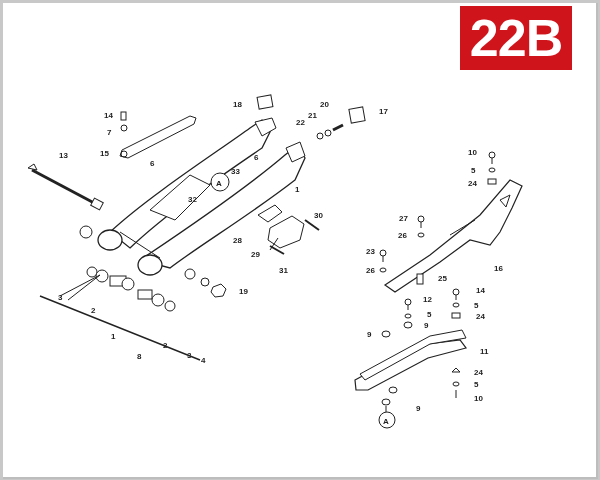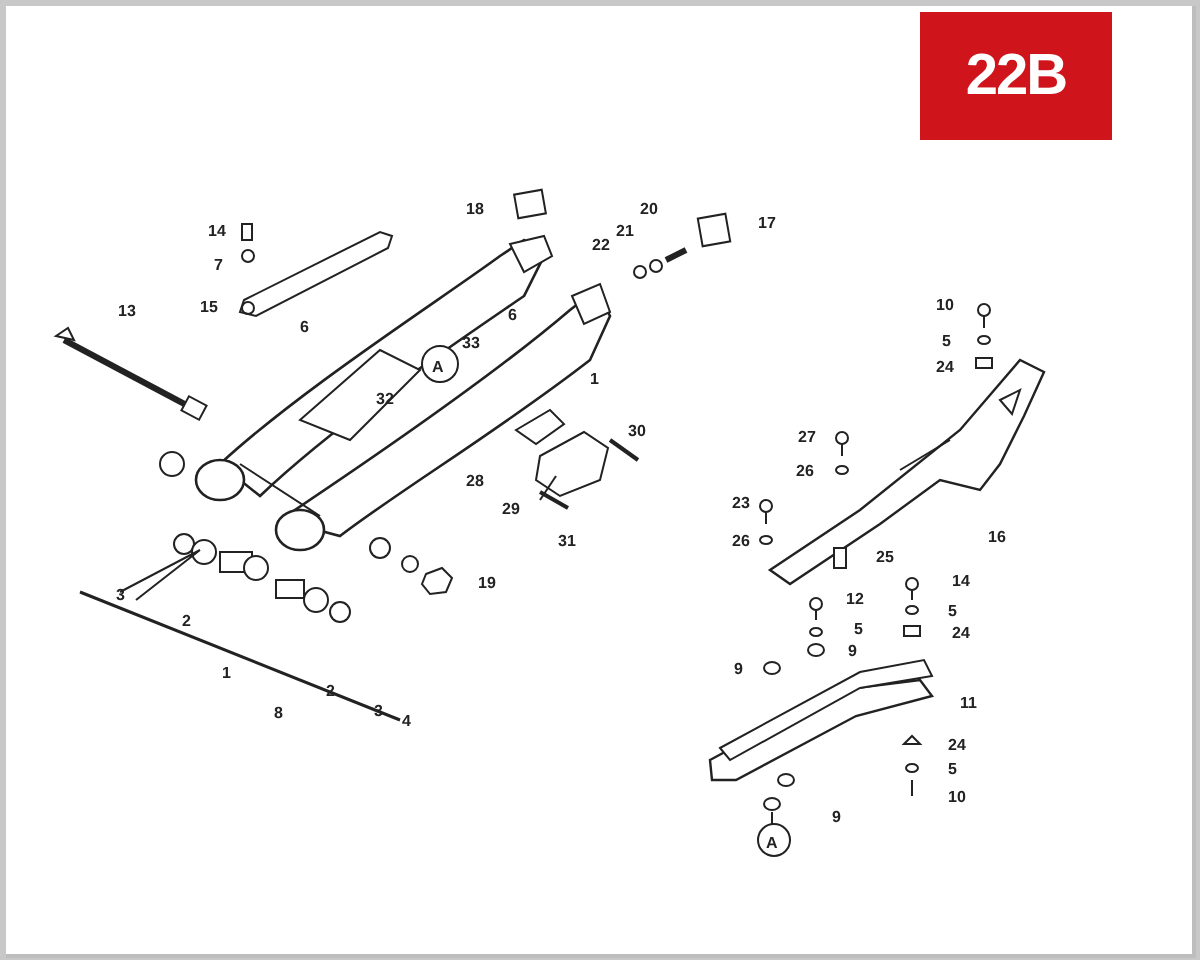--- a/index.html
+++ b/index.html
@@ -1,18 +1,18 @@
 <!DOCTYPE html>
 <html><head>
 <meta charset="utf-8">
 <style>
   html, body { margin:0; padding:0; }
   body { width:600px; height:480px; background:#c8c8c8; position:relative; overflow:hidden; font-family:"Liberation Sans", sans-serif; }
   .frame { position:absolute; left:3px; top:3px; width:593px; height:474px; background:#ffffff; border-right:2px solid #bdbdbd; border-bottom:2px solid #bdbdbd; }
-  .badge { position:absolute; left:460px; top:6px; width:96px; height:64px; background:#d0141b; color:#fff; font-weight:bold; font-size:29px; line-height:64px; text-align:center; letter-spacing:-1px; font-family:"Liberation Sans", sans-serif; }
+  .badge { position:absolute; left:460px; top:6px; width:112px; height:64px; background:#d0141b; color:#fff; font-weight:bold; font-size:52px; line-height:64px; text-align:center; letter-spacing:-1px; font-family:"Liberation Sans", sans-serif; }
   svg.diagram { position:absolute; left:0; top:0; }
   .lbl { font-family:"Liberation Sans", sans-serif; font-size:8px; font-weight:bold; fill:#222; }
 </style>
 </head>
 <body>
 
 <div class="frame"></div>
 <div class="badge">22B</div>
 
 <svg class="diagram" width="600" height="480" viewBox="0 0 600 480" fill="none" stroke="#222" stroke-width="1">

